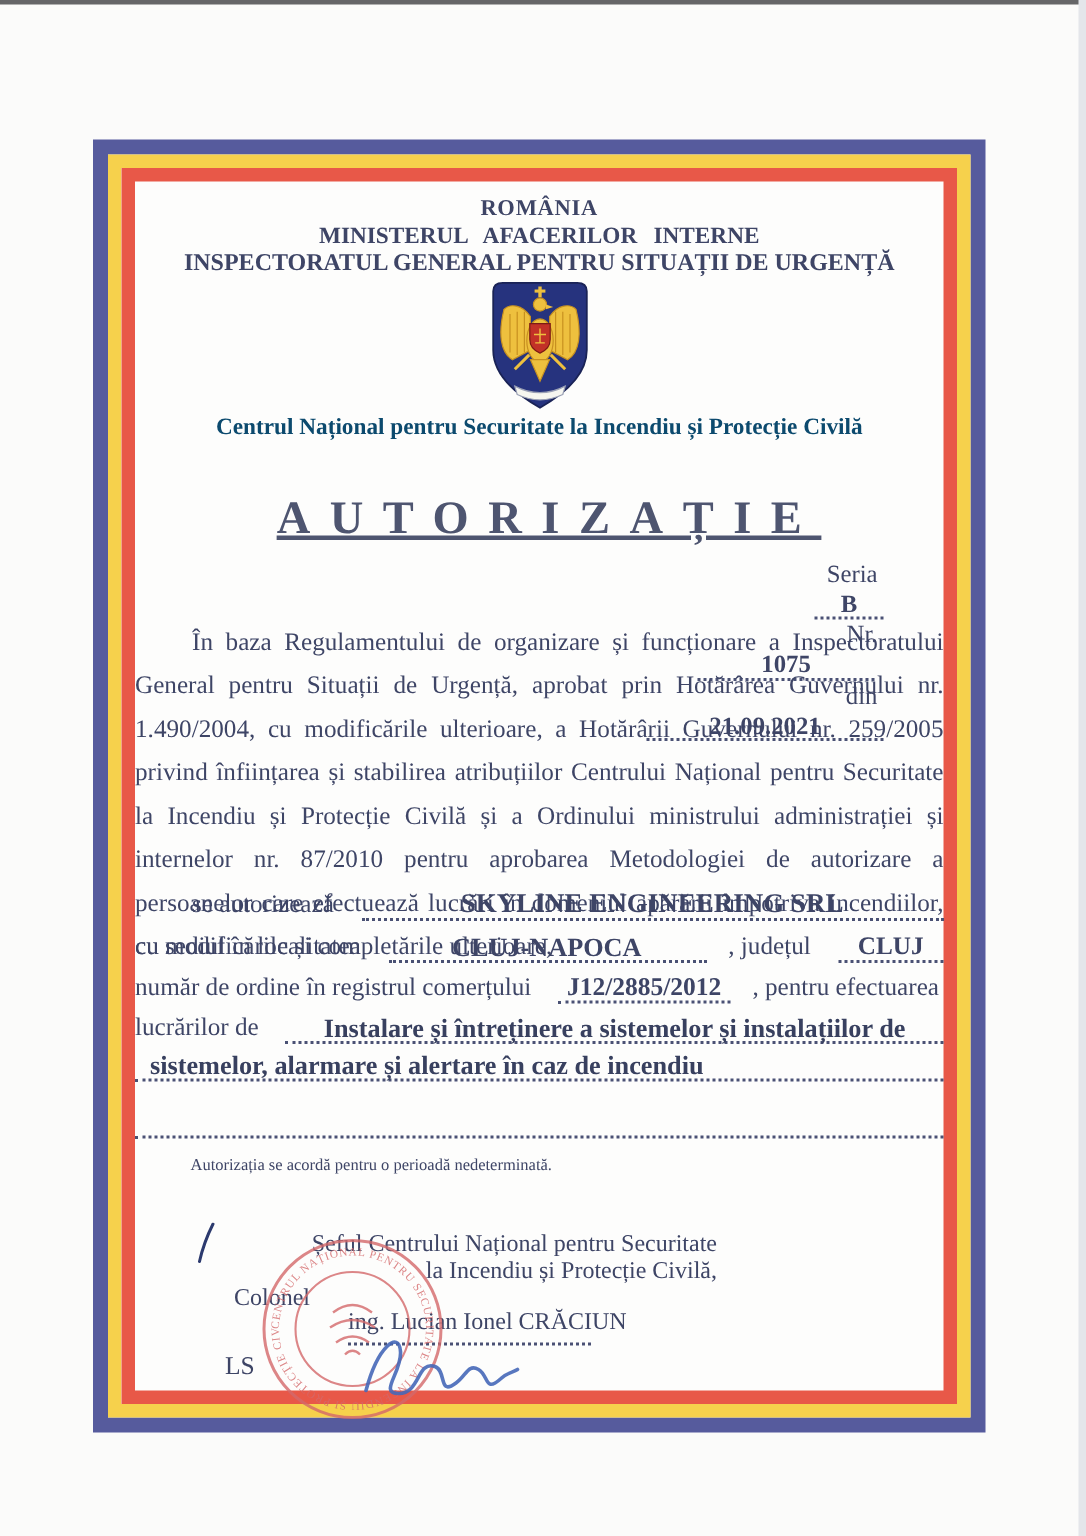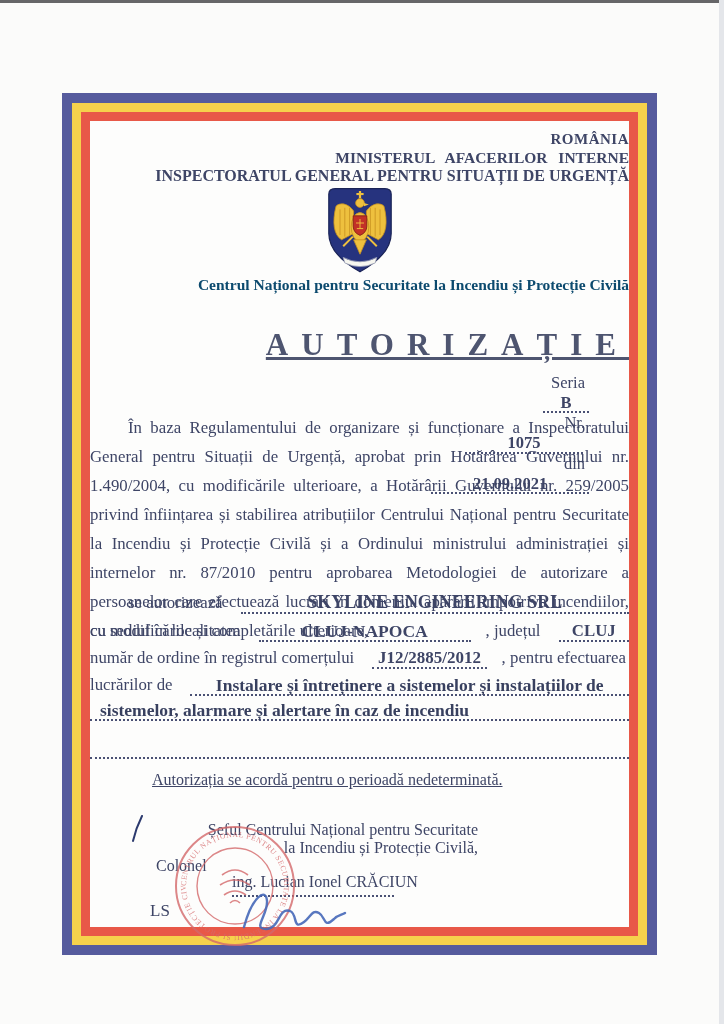--- a/index.html
+++ b/index.html
@@ -13,21 +13,21 @@
   .scan-right-edge { position:absolute; right:0; top:0; width:5px; height:100%; background:#e4e6ea; }
 
   .frame-blue {
     position:absolute; left:62px; top:93px; width:595px; height:862px;
     border:10px solid #565b9d;
   }
   .frame-yellow { width:100%; height:100%; border:9px solid #f6d14c; }
   .frame-red { width:100%; height:100%; border:9px solid #e85848; background:#fdfdfc; }
   .content { position:absolute; left:90px; top:123px; width:539px; height:802px; }
 
-  .cline { position:absolute; left:0; width:100%; text-align:right; }
+  .cline { position:absolute; left:0; width:100%; text-align:center; }
   .country { top:8px;  font-size:15px; font-weight:700; letter-spacing:.5px; }
   .ministry { top:26px; font-size:15.5px; font-weight:700; word-spacing:7px; }
   .inspectorate { top:44px; font-size:16px; font-weight:700; }
   .arms { position:absolute; left:0; top:64px; width:100%; text-align:center; }
   .center-name { top:153px; font-size:15.5px; font-weight:700; color:#0c4a6e; }
 
   .doc-title { top:204px; font-size:31px; font-weight:700; letter-spacing:.42em; color:#4e5570; padding-left:.42em;text-decoration:underline; }
   .seria-line { position:absolute; top:250px; left:60px; right:40px; display:flex; align-items:flex-end; font-size:16.5px; justify-content:center;flex-direction:column; }
   .seria-line .lbl { padding:0 4px 1px 0; }
   .fill {
@@ -52,21 +52,21 @@
   .sediu-line .v-city { width:212px; font-size:17.5px; }
   .reg-line { top:525px; }
   .reg-line .v-reg { width:178px; font-size:17px; }
   .works-line { top:552px; }
   .works-line .v-works { font-size:17.5px; color:#38405f; }
   .works2-line { position:absolute; top:578px; left:0; width:100%; }
   .works2-line .fill { width:100%; text-align:left; padding-left:10px; font-size:17.5px; color:#38405f; }
   .dotline { position:absolute; left:0; width:100%; border-bottom:2px dotted #4a5174; height:0; }
   .dotline-1 { top:634px; }
 
-  .validity { position:absolute; top:648px; left:0; width:100%; font-size:16px; padding-left:62px;text-decoration:underline; }
+  .validity { position:absolute; top:648px; left:0; width:100%; font-size:11px; padding-left:37px; }
 
   .sig-block { position:absolute; top:698px; left:36px; width:352px; font-size:16px; }
   .sig-c { text-align:right; }
   .sig-rank { position:absolute; left:30px; top:36px; }
   .sig-name { position:absolute; left:106px; top:52px; white-space:nowrap; }
   .sig-dots { position:absolute; left:106px; top:74px; width:162px; border-bottom:2px dotted #4a5174; }
   .sig-ls { position:absolute; left:24px; top:80px; font-size:17px; }
   .pen-mark { position:absolute; left:4px; top:-6px; }
 
   .stamp { position:absolute; left:82px; top:700px; opacity:.8; }

